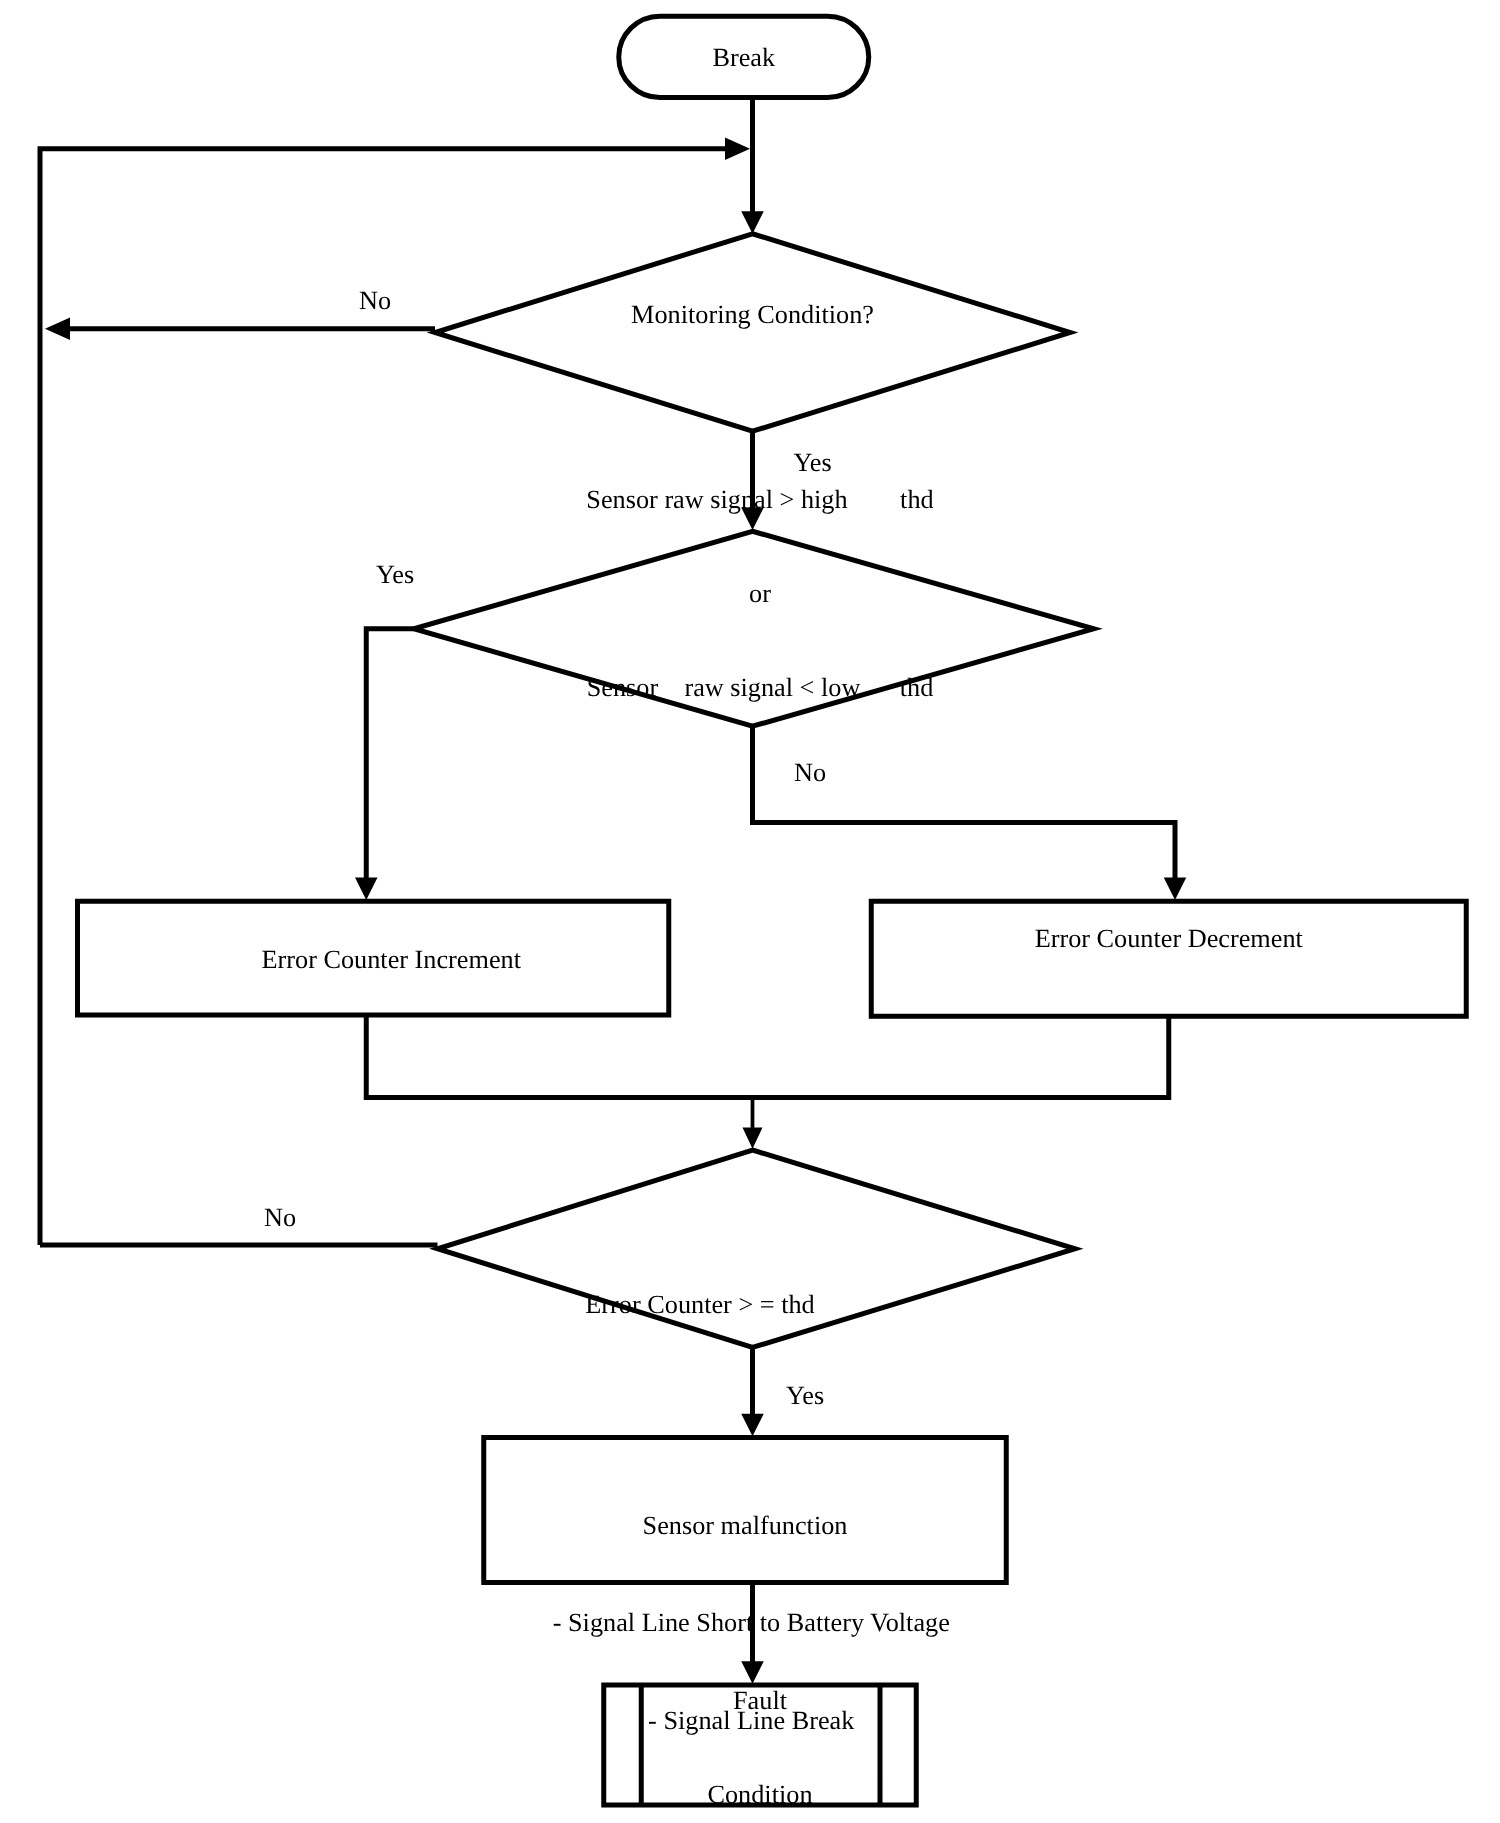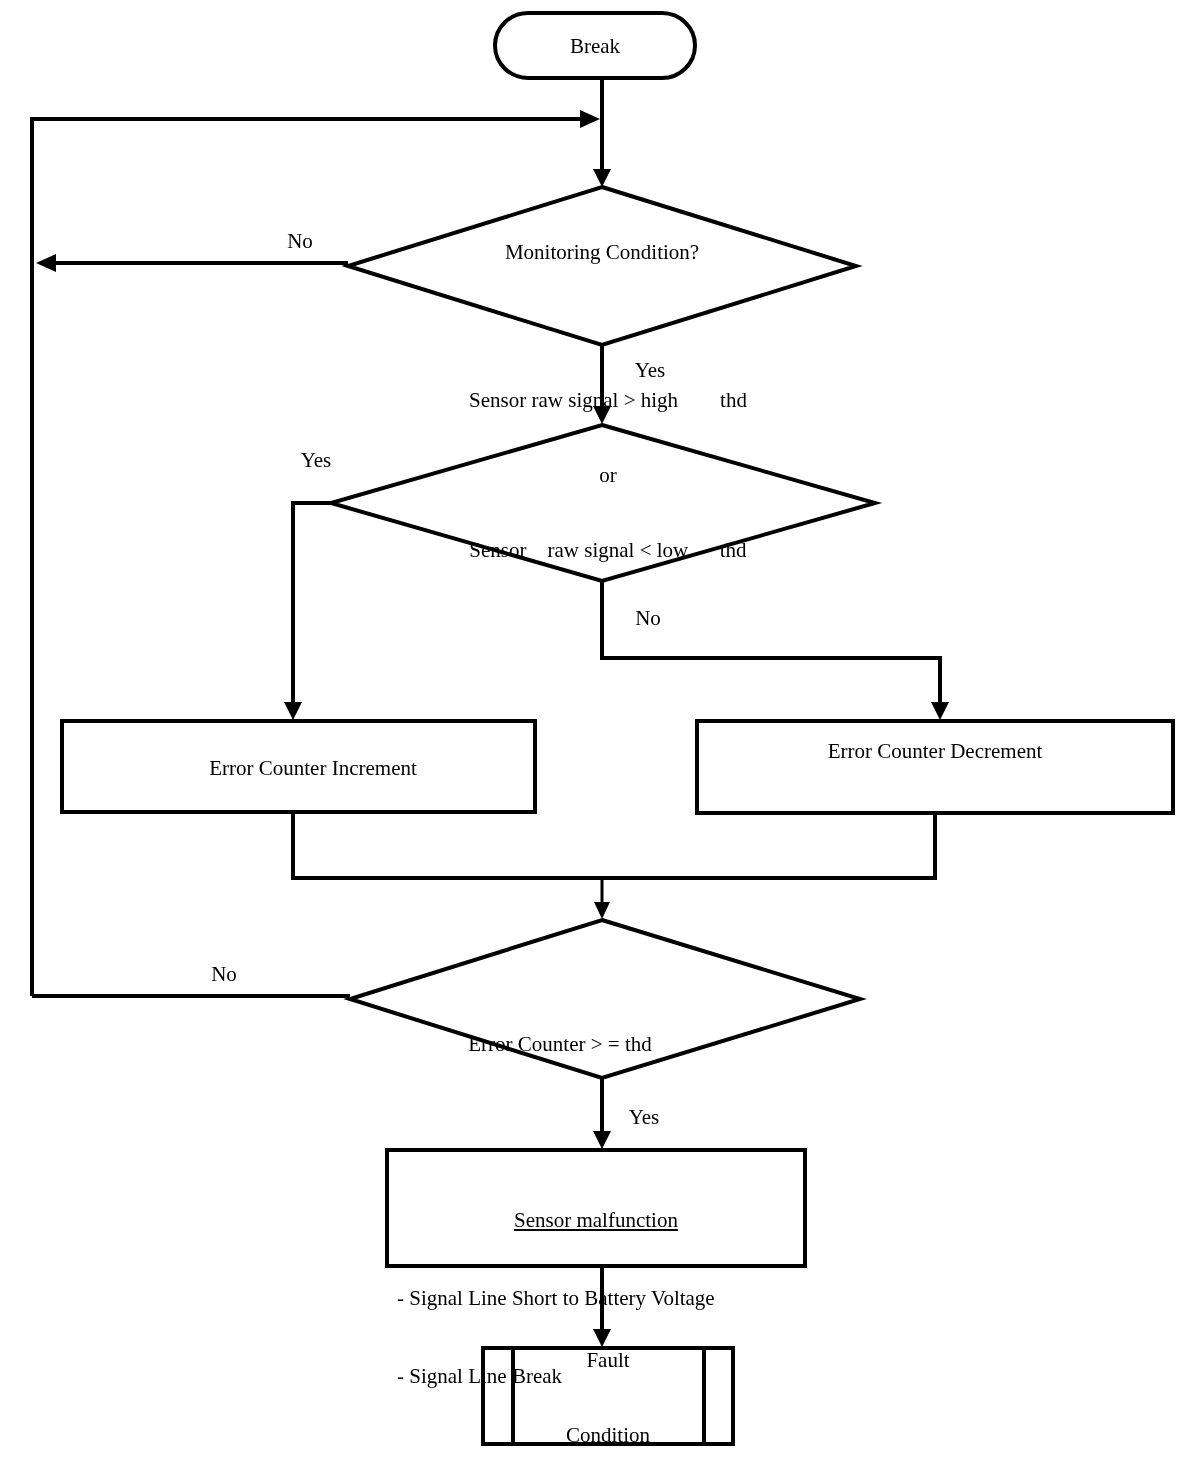--- a/index.html
+++ b/index.html
@@ -53,24 +53,23 @@
     text-align: center;
   }
   .block-text {
     position: absolute;
     font-size: 21px;
     line-height: 26px;
     white-space: pre;
   }
   .block-text .title-line {
     text-align: center;
-    text-decoration: underline;
   }
   .block-text .item-line {
-    text-align: left;
+    text-align: center;
     padding-left: 10px;
   }
 </style>
 </head>
 <body>
 
 <div class="canvas">
 
   <svg width="1200" height="1458" viewBox="0 0 1200 1458">
 

